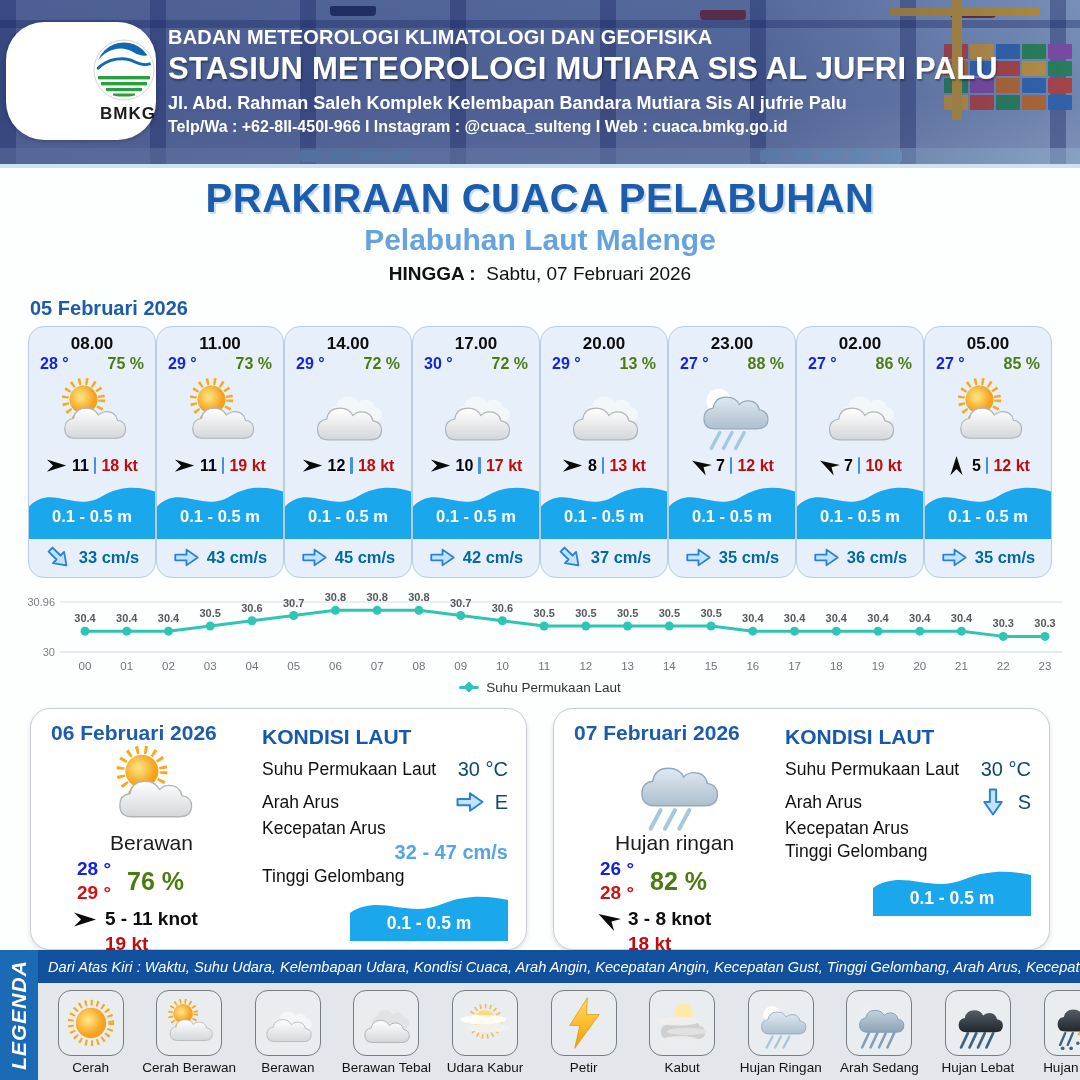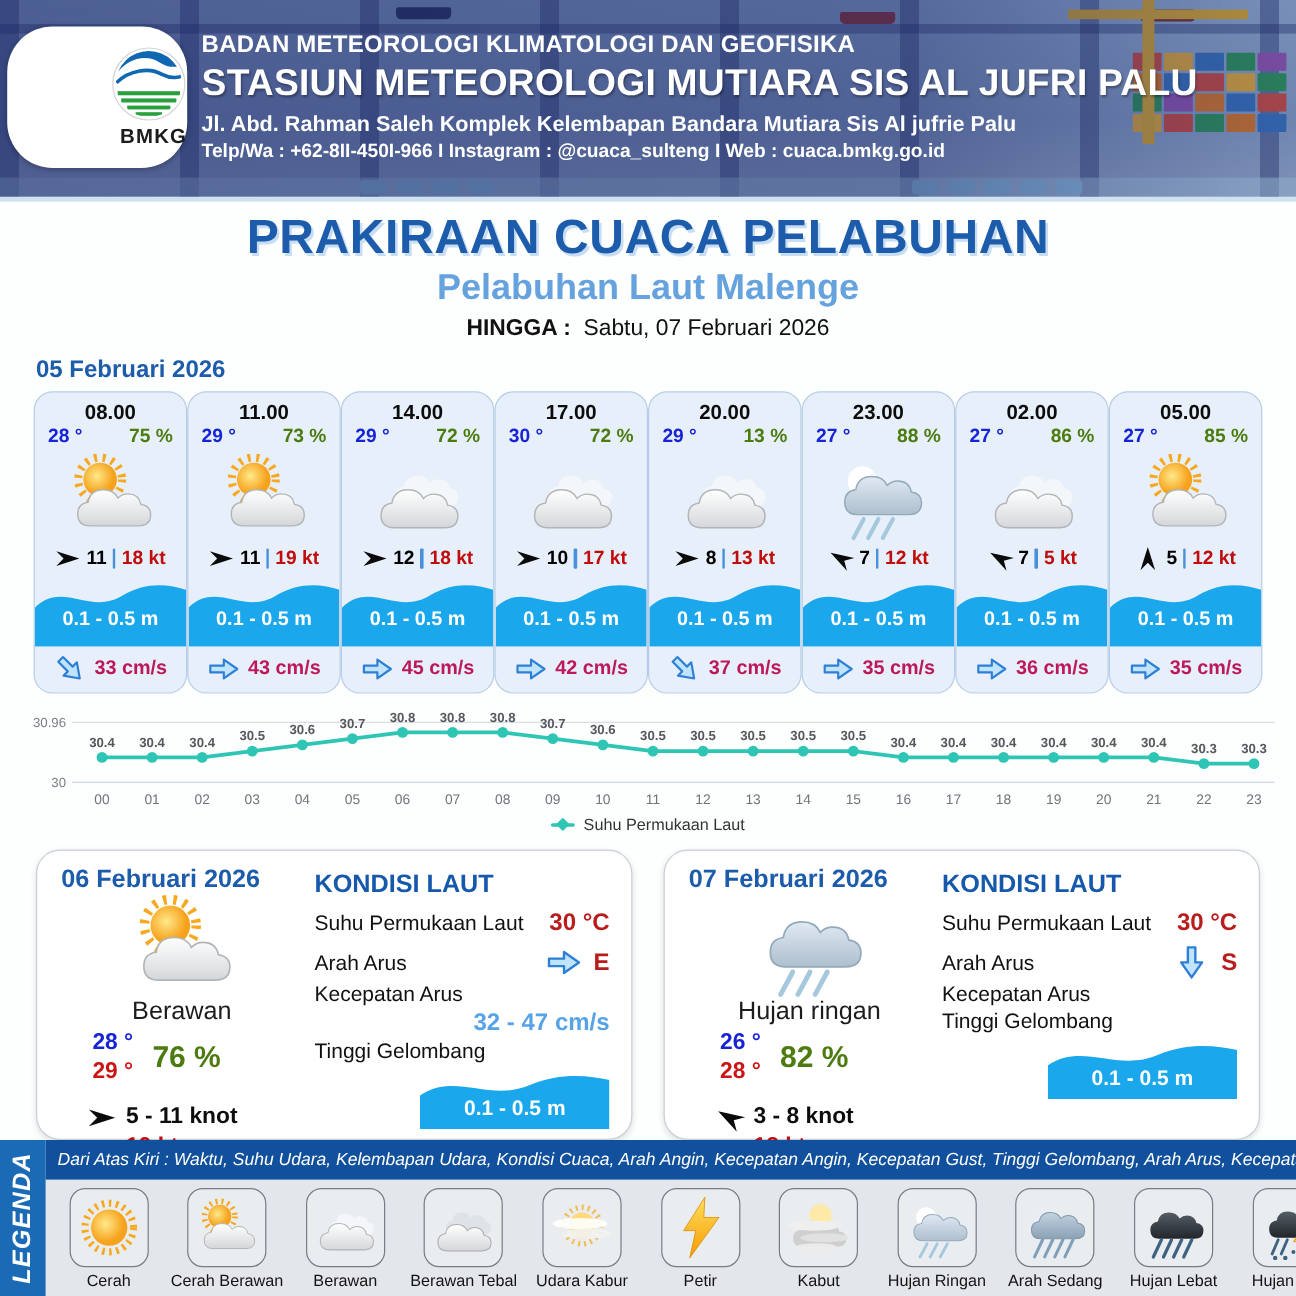--- a/index.html
+++ b/index.html
@@ -45,21 +45,21 @@
   .hcard .t{color:#1723d6}.hcard .h{color:#4c7c10}
   .hcard .wicon{height:80px;display:flex;align-items:center;justify-content:center}
   .hcard .wicon svg{width:78px;height:78px}
   .wind-row{display:flex;align-items:center;justify-content:center;gap:5px;font-size:16px;font-weight:800;height:25px}
   .dart{width:21px;height:15px;color:#0a0a0a;display:inline-block}
   .wind-sep{width:2.5px;height:17px;background:#4a90d9;border-radius:1px}
   .gust{color:#c00c0c}
   .wave-band{position:relative;height:58px;margin-top:3px;flex:0 0 auto}
   .wave-band svg{display:block;width:100%;height:100%}
   .wave-txt{position:absolute;left:0;right:0;top:26px;text-align:center;font-size:16.5px;font-weight:800;color:#fff}
-  .cur-row{display:flex;align-items:center;justify-content:center;gap:7px;height:37px;font-size:16.5px;font-weight:800;color:#be185d}
+  .cur-row{display:flex;align-items:center;justify-content:center;gap:7px;height:37px;font-size:16.5px;font-weight:800;color:#0369a1}
   .cur-ar{width:27px;height:21px;display:inline-block}
 
   
   .chart-wrap{margin-top:8px}
   .chart-wrap svg{display:block;width:100%;height:88px}
   .chart-legend{display:flex;align-items:center;justify-content:center;gap:7px;height:22px;margin-top:2px;font-size:13.5px;color:#333}
   .lg-mark{position:relative;width:20px;height:3px;background:#2fc5b5;border-radius:2px}
   .lg-mark::after{content:"";position:absolute;left:6px;top:-3px;width:8px;height:8px;background:#2fc5b5;transform:rotate(45deg);border-radius:1px}
 
   
@@ -67,28 +67,28 @@
   .dcard{flex:1;height:242px;background:#fff;border:1.5px solid #c9ced6;border-radius:20px;box-shadow:0 2px 5px rgba(0,0,0,.12);display:flex;padding:12px 18px 10px 20px}
   .dleft{width:44%;display:flex;flex-direction:column}
   .dleft .ddate{font-size:21px;font-weight:800;color:#1c5cab}
   .dleft .dicon{height:84px;display:flex;justify-content:center;margin-top:-4px}
   .dleft .dicon svg{width:92px;height:92px}
   .dleft .dcond{text-align:center;font-size:21px;color:#1c1c1c;margin-top:6px}
   .dtemps{display:flex;align-items:center;gap:16px;margin-left:26px;margin-top:2px}
   .dtemps .col{display:flex;flex-direction:column;font-size:19px;font-weight:800;line-height:24px}
   .dtemps .tmin{color:#1723d6}.dtemps .tmax{color:#cc1414}
   .dtemps .hum{font-size:25px;font-weight:800;color:#4c7c10}
-  .dwind{display:flex;align-items:center;gap:8px;margin-left:22px;margin-top:15px;font-size:19px;font-weight:800;color:#0d0d0d}
+  .dwind{display:flex;align-items:center;gap:8px;margin-left:22px;margin-top:3px;font-size:19px;font-weight:800;color:#0d0d0d}
   .dwind .dart{width:24px;height:17px}
   .dgust{margin-left:54px;margin-top:3px;font-size:19px;font-weight:800;color:#c00c0c}
   .dright{flex:1;padding-left:10px;display:flex;flex-direction:column}
   .dright .sea-head{font-size:21px;font-weight:800;color:#1558ac;margin-top:4px}
   .sea-row{display:flex;justify-content:space-between;align-items:center;margin-top:9px}
   .sea-lab{font-size:17.5px;color:#111}
-  .sea-val{font-size:20px;font-weight:700;color:#b91c1c}
+  .sea-val{font-size:20px;font-weight:400;color:#0c4a6e}
   .sea-dir{display:flex;align-items:center;gap:10px}
   .sea-dir .cur-ar{width:30px;height:24px}
   .sea-val-line{text-align:right;font-size:20px;font-weight:800;color:#57a3e8;margin-top:2px}
   .dwave{position:relative;width:158px;height:50px;align-self:flex-end;margin-top:4px}
   .dwave svg{display:block;width:100%;height:100%}
   .dwave .wave-txt{top:22px;font-size:17.5px}
 
   
   .legend{margin-top:auto;height:130px;display:flex;background:#e3e7eb}
   .leg-band{width:38px;background:#1b6ab5;position:relative;flex:0 0 auto}
@@ -551,21 +551,21 @@
           <svg>
             <use href="#icon-berawan"></use>
           </svg>
         </div>
         <div class="wind-row">
           <svg class="dart" style="transform: rotate(-150deg);">
             <use href="#icon-dart"></use>
           </svg>
           <span>7</span>
           <span class="wind-sep"></span>
-          <span class="gust">5 kt</span>
+          <span class="gust">10 kt</span>
         </div>
         <div class="wave-band">
           <svg preserveAspectRatio="none" viewBox="0 0 120 50">
             <use href="#icon-wave"></use>
           </svg>
           <div class="wave-txt">0.1 - 0.5 m</div>
         </div>
         <div class="cur-row">
           <svg class="cur-ar" style="transform: rotate(0deg);">
             <use href="#icon-arrow"></use>

